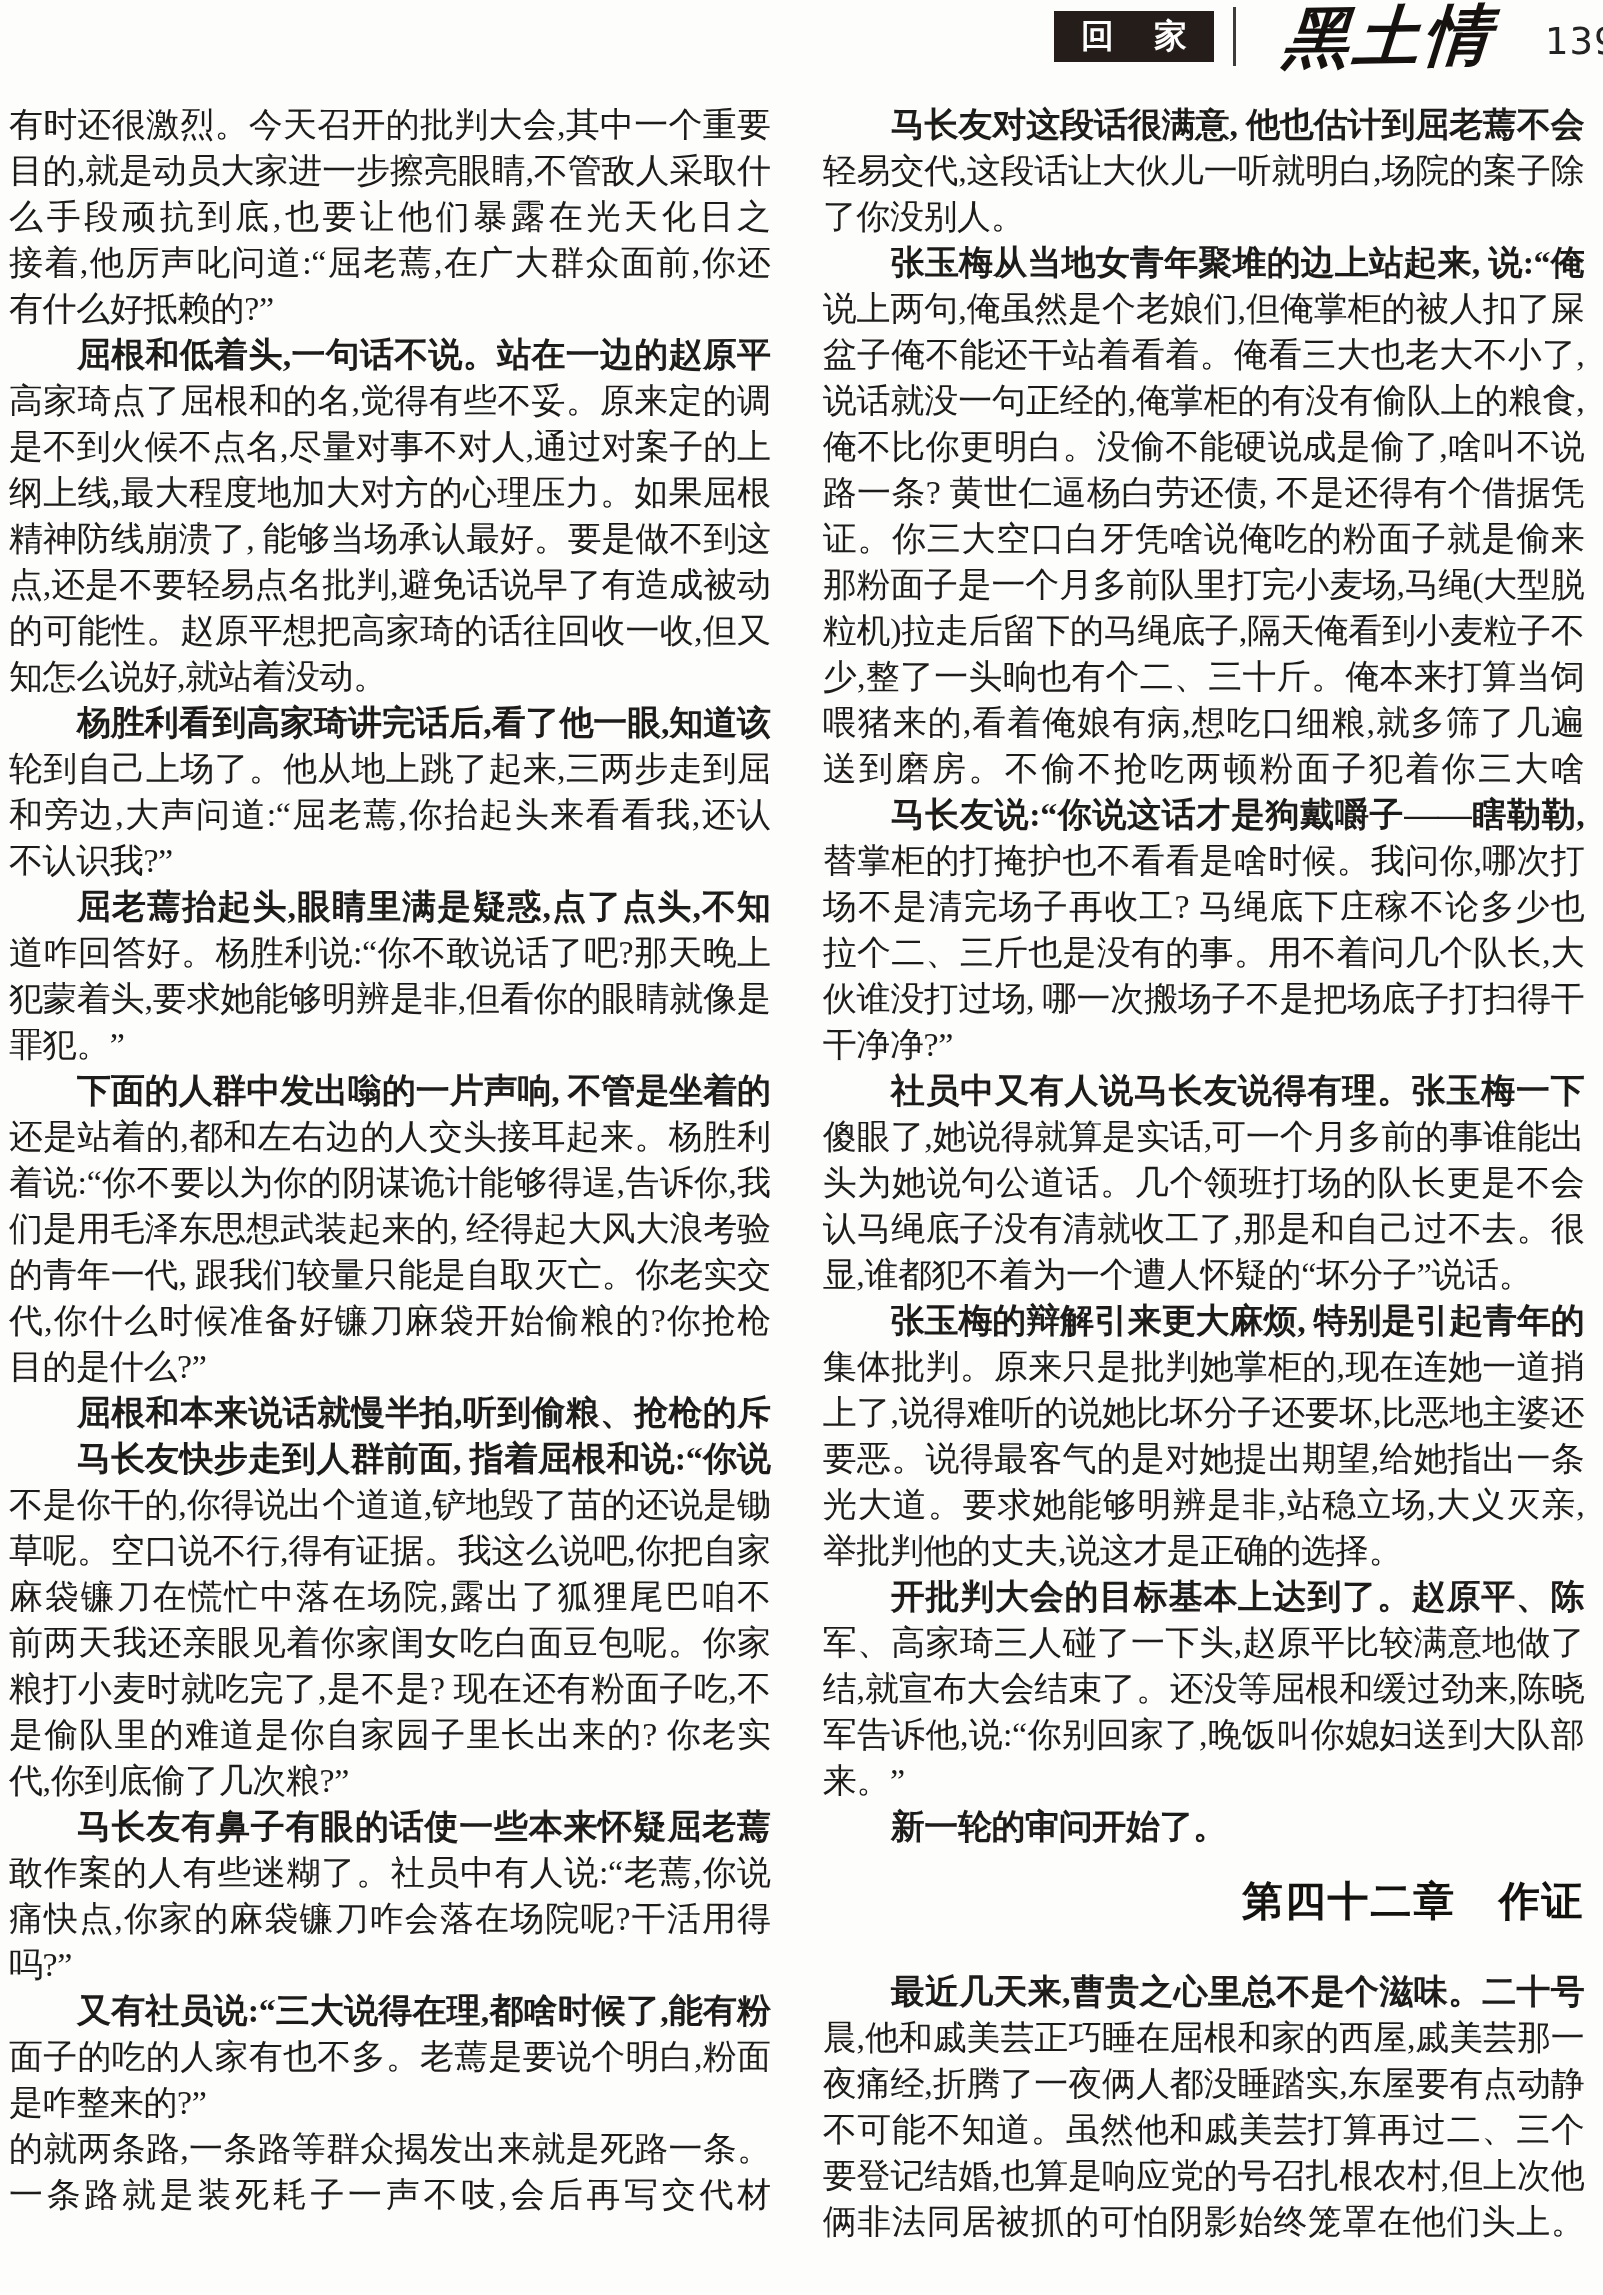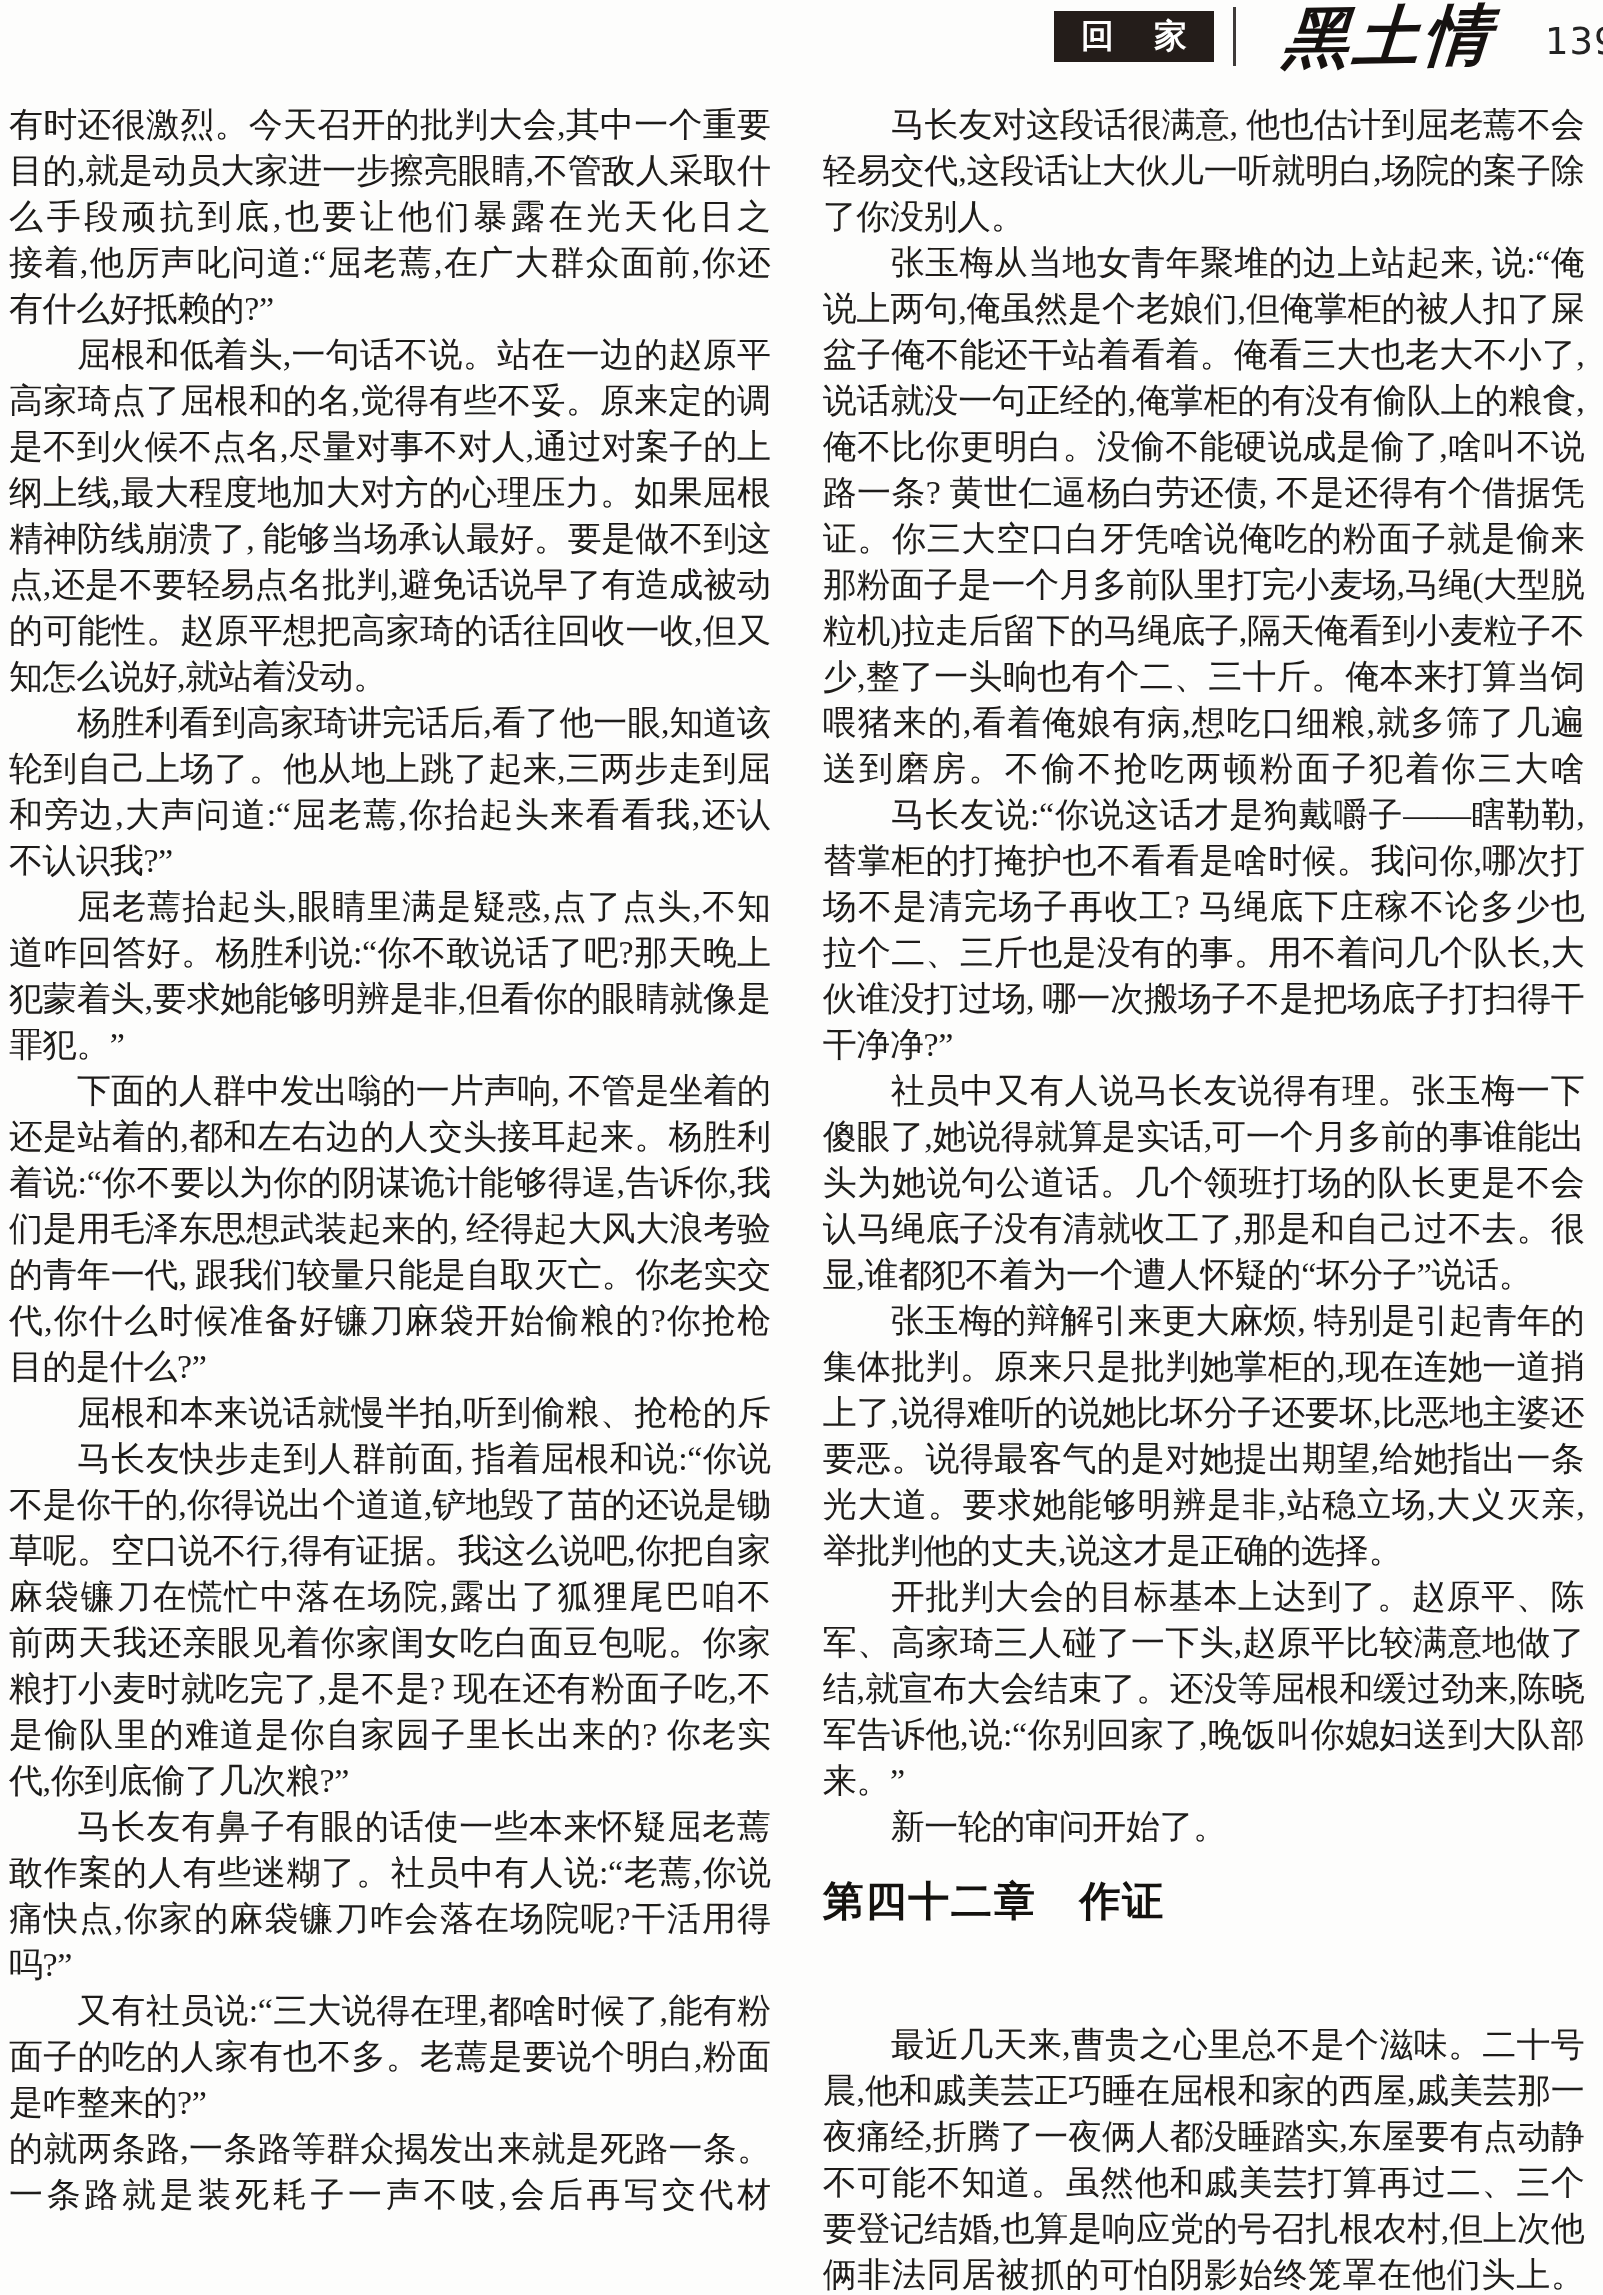--- a/index.html
+++ b/index.html
@@ -46,25 +46,25 @@
     letter-spacing:-0.4px;
     overflow:hidden;white-space:pre;
     text-align:left;
   }
   .line.j{
     white-space:normal;
     text-align:justify;
     text-align-last:justify;
     text-justify:inter-character;
   }
-  .line.ind{text-indent:68px;}
+  .line.ind{text-indent:68px;font-weight:bold;}
   .heading{
     font-size:41px;font-weight:bold;line-height:53px;height:53px;
-    margin-top:25px;margin-bottom:94px;
-    text-align:left;letter-spacing:1.8px;color:#14120f;
+    margin-top:25px;margin-bottom:41px;
+    text-align:right;letter-spacing:1.8px;color:#14120f;
   }
 </style>
 </head>
 <body>
 
 <div class="page">
 
   <div>
     <div class="badge">
       <span>回</span>

